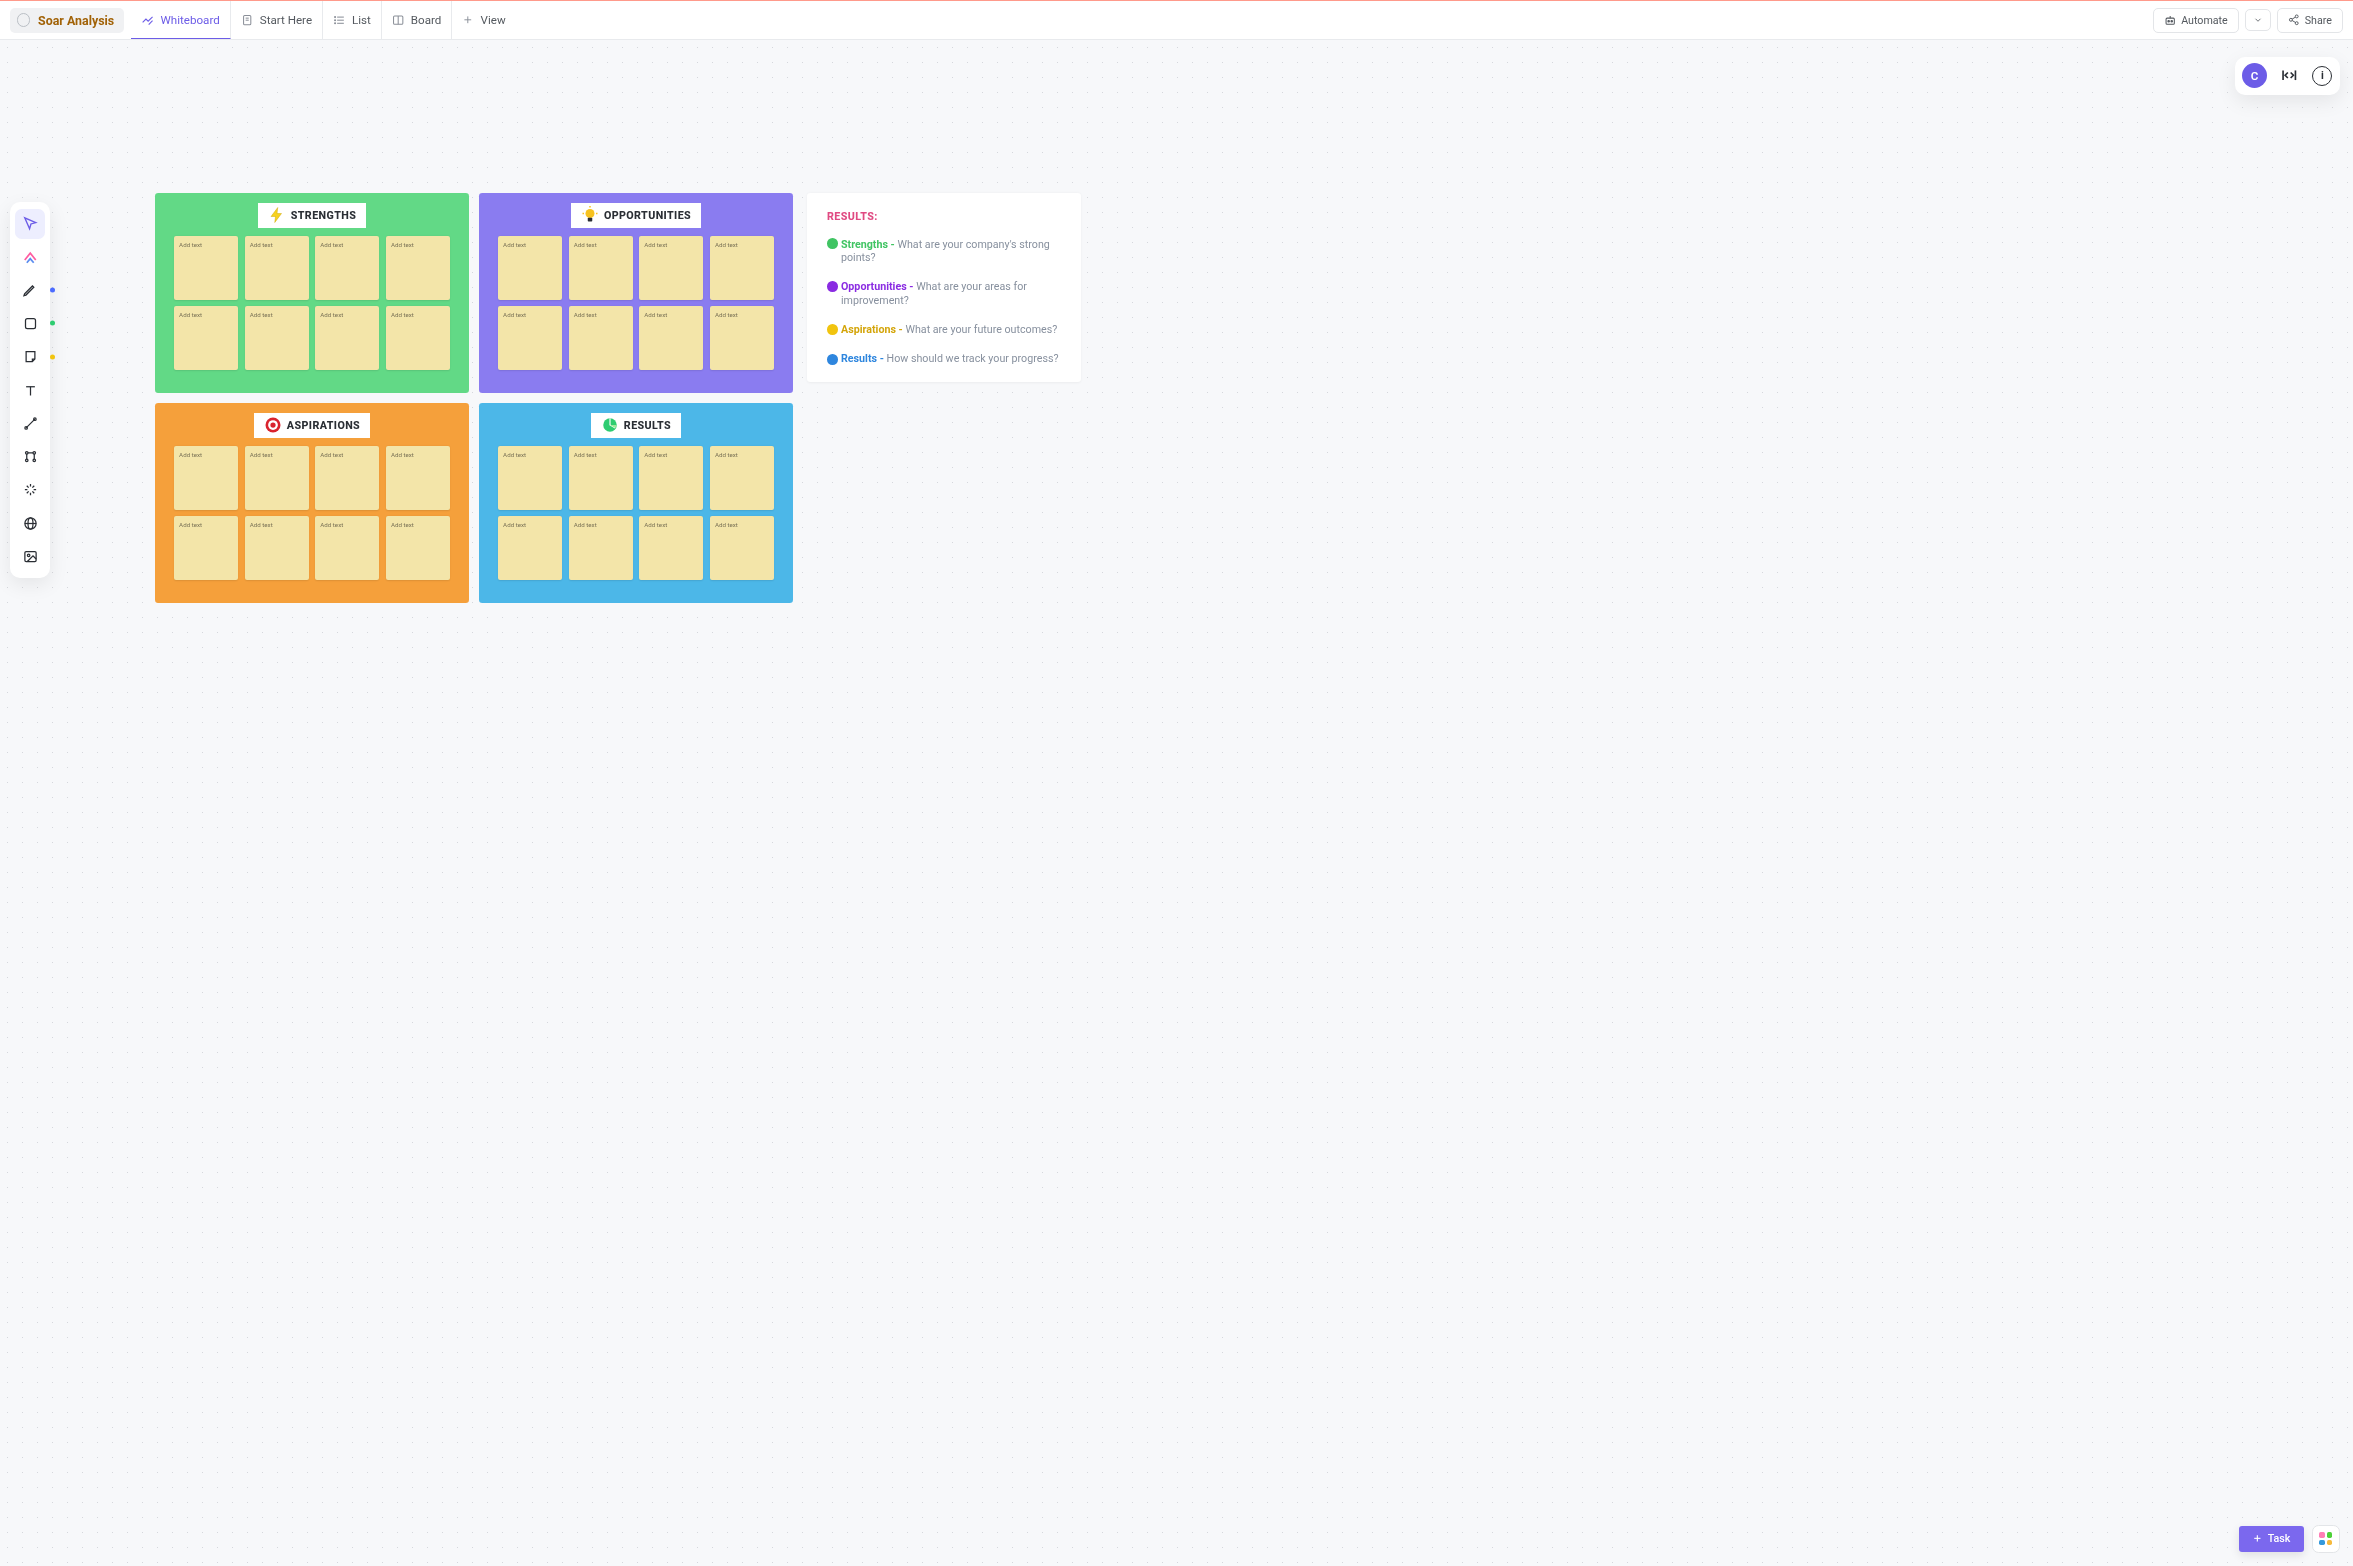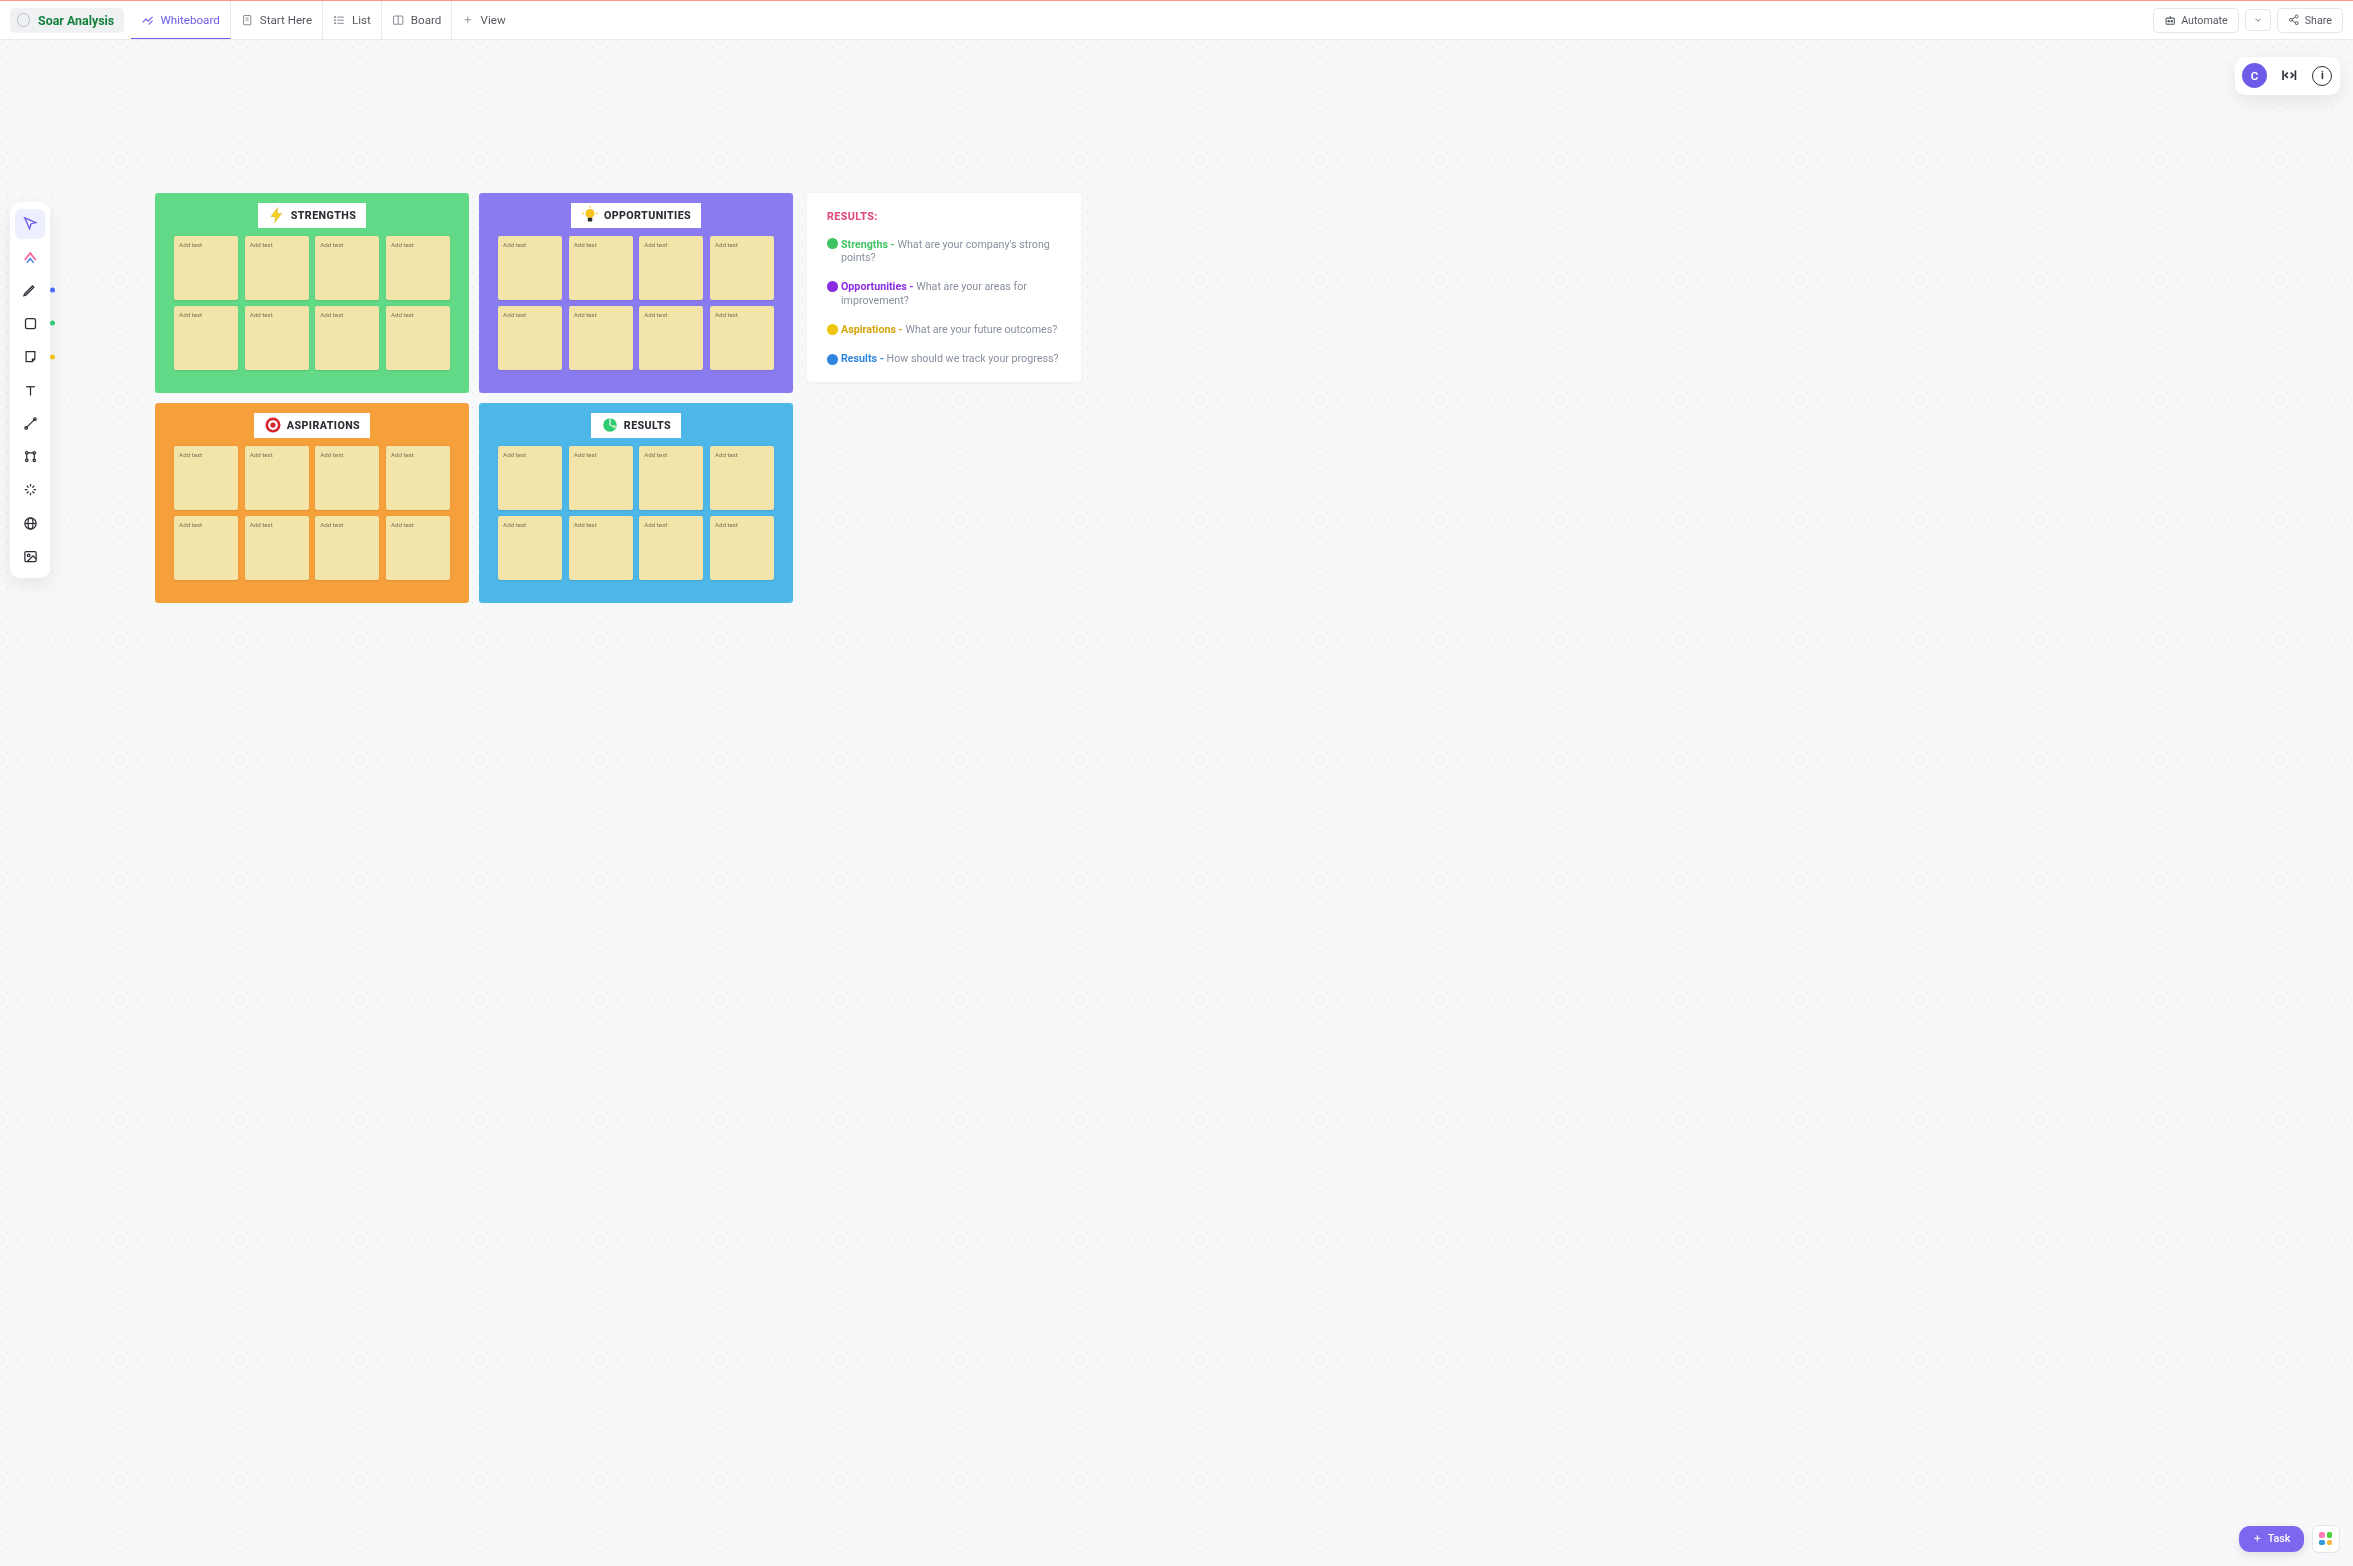--- a/index.html
+++ b/index.html
@@ -41,21 +41,21 @@
     align-items: center;
     gap: 8.3px;
     background: #f0f1f3;
     padding: 5px 10px 5px 6.6px;
     border-radius: 5px;
     margin-right: 6.6px;
   }
   .title-chip .circle {
     width: 13.2px; height: 13.2px; border: 1.7px solid #babfc5; border-radius: 50%;
   }
-  .title-chip span { font-weight: 700; font-size: 12.4px; color: #15803d; }
+  .title-chip span { font-weight: 700; font-size: 12.4px; color: #a16207; }
   .tab-spot.active {
     color: #6c5ce7;
     border-bottom: 1.7px solid #6c5ce7;
   }
   .tab-spot.view svg, .tab-spot svg { flex: 0 0 auto; }
   .spacer { flex: 1; }
   .hdr-btn {
     display: flex;
     align-items: center;
     gap: 5px;
@@ -218,21 +218,21 @@
 
   
   .fab-wrap {
     position: absolute;
     bottom: 13.2px; right: 13.2px;
     display: flex; align-items: center; gap: 8.3px;
   }
   .fab-task {
     background: #7b68ee;
     color: #fff;
-    border-radius: 11px;
+    border-radius: 3px;
     padding: 6.6px 13.2px;
     font-size: 10.7px;
     font-weight: 500;
     display: flex; align-items: center; gap: 5px;
     cursor: pointer;
     box-shadow: 0 3.3px 10px rgba(0,0,0,0.1);
   }
   .fab-grid {
     width: 28px; height: 28px; border-radius: 6.6px;
     background: #fff; border: 0.8px solid #e3e5e8;

